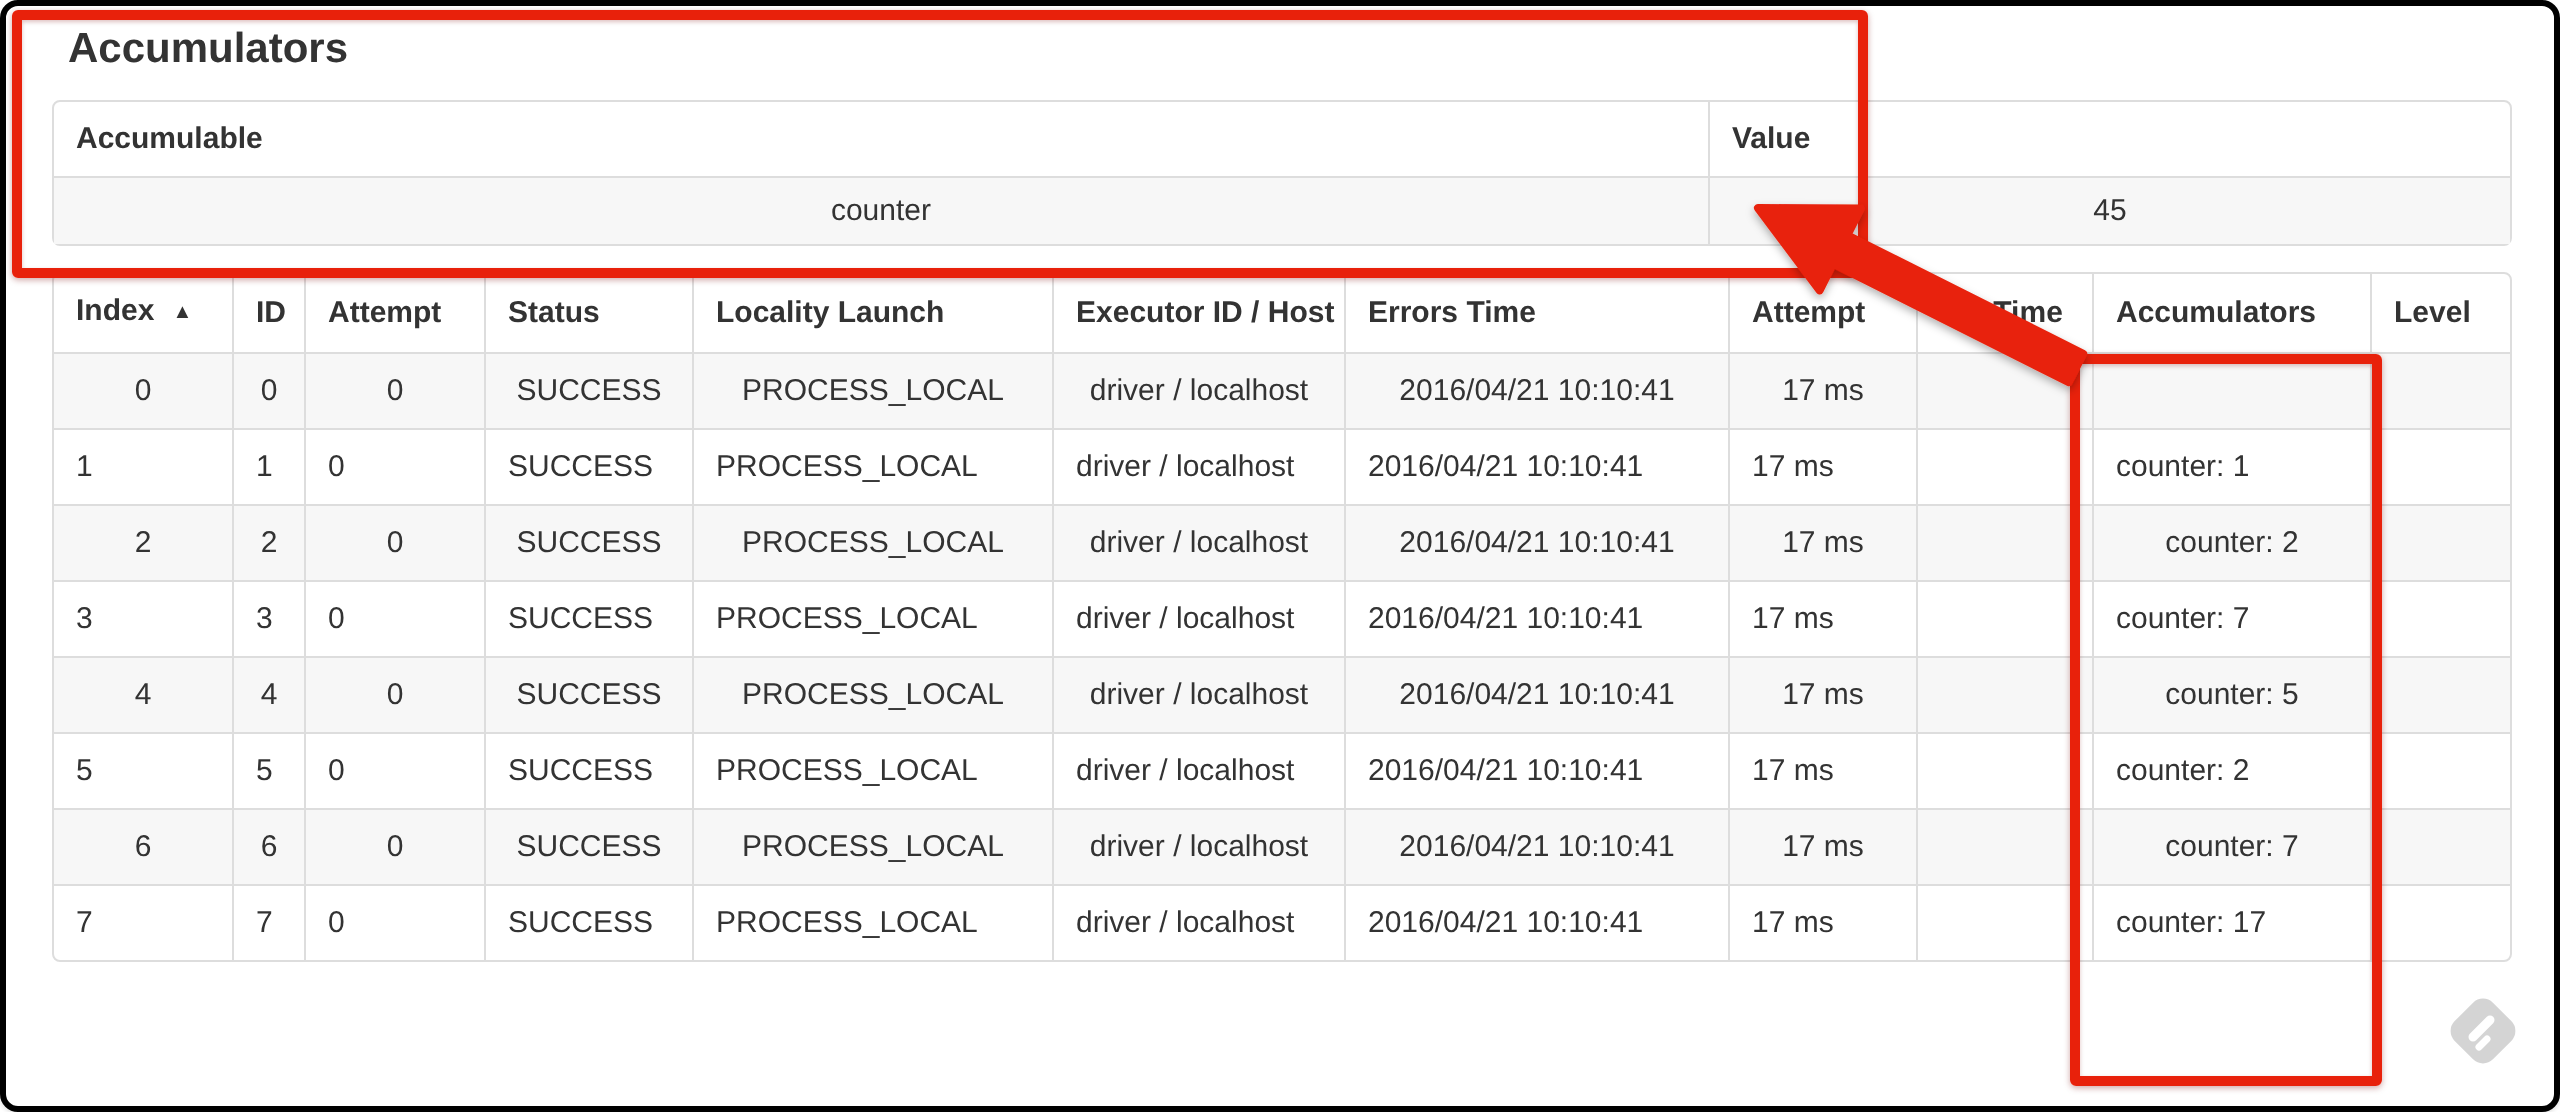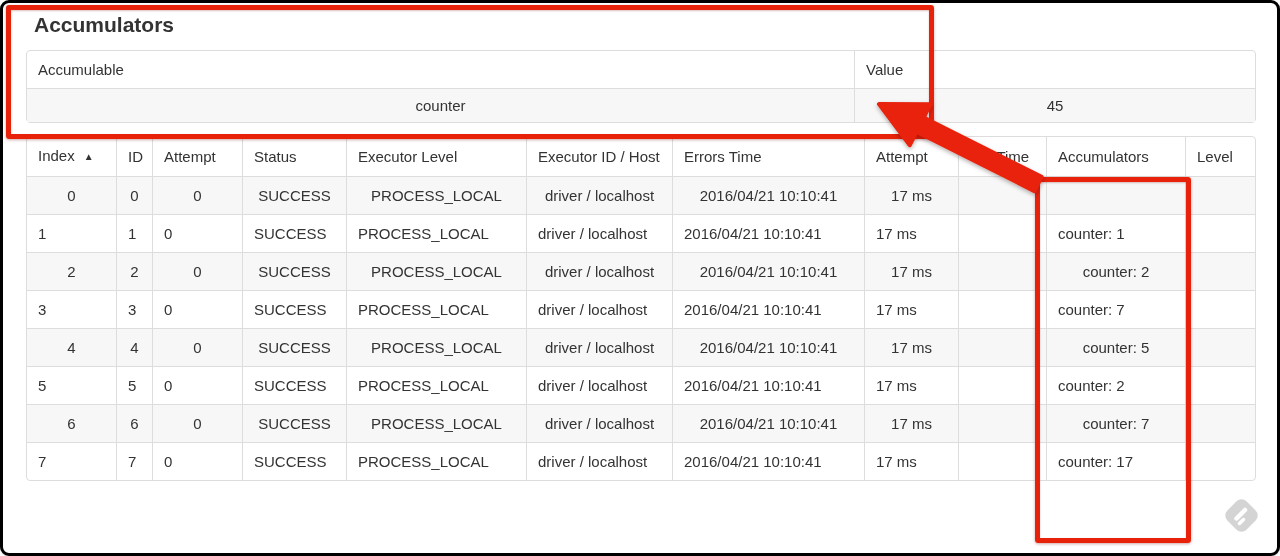--- a/index.html
+++ b/index.html
@@ -45,21 +45,21 @@
   table.ui-table th, table.ui-table td {
     text-align: left;
     vertical-align: middle;
     border-left: 1px solid #dddddd;
     padding: 10px 11px;
     line-height: 17px;
     white-space: nowrap;
     overflow: hidden;
     font-weight: normal;
   }
-  table.ui-table th { font-weight: normal; }
+  table.ui-table th { font-weight: bold; }
   table.ui-table th:first-child, table.ui-table td:first-child { border-left: none; }
   table.ui-table tbody td { border-top: 1px solid #dddddd; }
   table.ui-table tr.striped td { background: #f7f7f7; text-align: center; }
   #accumulators-table tbody td { padding: 8px 11px; }
 
   .sort-icon {
     font-size: 10px;
     margin-left: 9px;
     color: #333;
     position: relative;
@@ -119,21 +119,21 @@
           <col style="width:88px">
         <col style="width:139px">
           <col>
       </colgroup>
       <thead>
         <tr>
             <th><span>Index</span><span class="sort-icon">▲</span></th>
             <th><span>ID</span></th>
             <th><span>Attempt</span></th>
             <th><span>Status</span></th>
-            <th><span>Executor Level</span></th>
+            <th><span>Locality Launch</span></th>
             <th><span>Executor ID / Host</span></th>
             <th><span>Errors Time</span></th>
             <th><span>Attempt</span></th>
             <th><span>GC Time</span></th>
             <th><span>Accumulators</span></th>
             <th><span>Level</span></th>
           </tr>
       </thead>
       <tbody>
           <tr class="striped">

